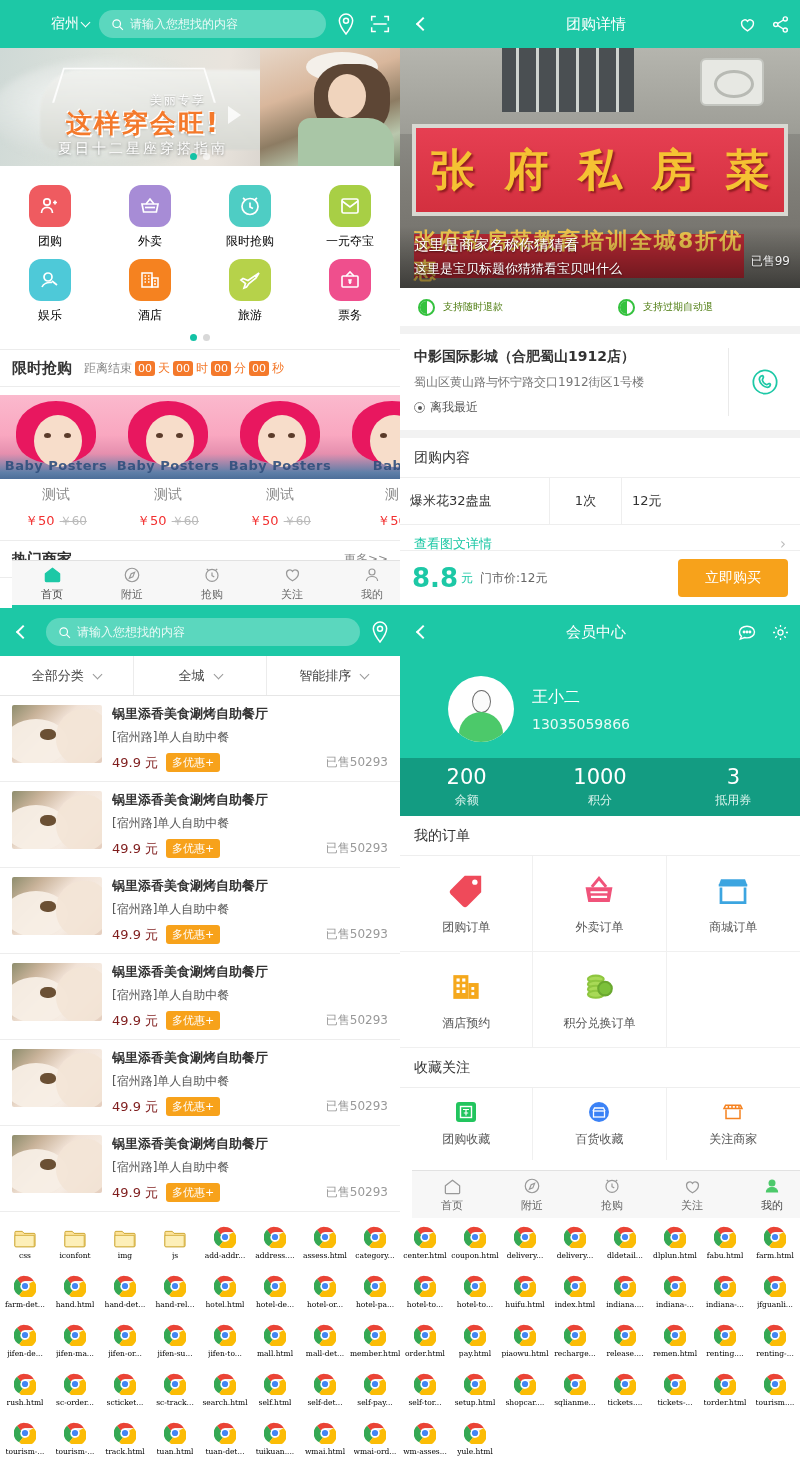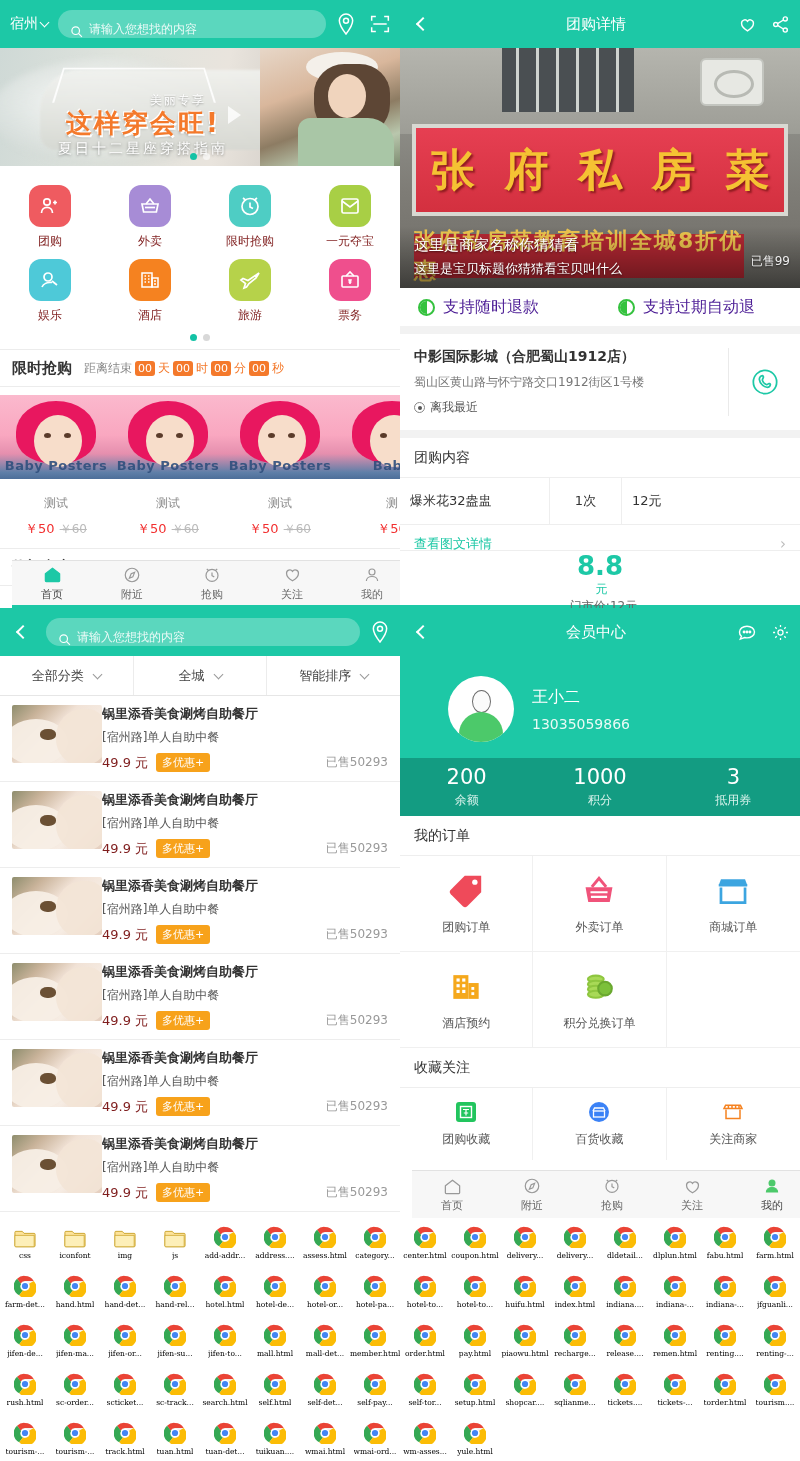--- a/index.html
+++ b/index.html
@@ -20,25 +20,25 @@
   #panel-search   { left:0;   top:608px; height:610px; }
   #panel-member   { left:400px; top:608px; height:610px; }
 
   
   .teal { background:#1dc8a6; color:#fff; }
   .navbar { height:48px; display:flex; align-items:center; padding:0 10px; position:relative; }
   .nav-title { position:absolute; left:0; right:8px; text-align:center; font-size:15px; color:#fff; pointer-events:none; }
   .nav-back { width:26px; height:30px; display:flex; align-items:center; justify-content:center; cursor:pointer; }
   .chev-l { display:block; width:10px; height:10px; border-left:2px solid #fff; border-bottom:2px solid #fff; transform:rotate(45deg); }
   .nav-right { margin-left:auto; display:flex; align-items:center; gap:14px; z-index:2; }
-  .city { font-size:14px; display:flex; align-items:center; gap:3px; cursor:pointer; }
+  .city { font-size:14px; display:flex; align-items:center; gap:3px; cursor:pointer;margin-left:41px; }
   .caret-d { width:7px; height:7px; border-right:1.6px solid #fff; border-bottom:1.6px solid #fff; transform:rotate(45deg); margin-bottom:3px; }
   .searchbox {
     flex:1; height:28px; border-radius:14px; background:rgba(255,255,255,0.28);
-    display:flex; align-items:flex-end; gap:6px; padding:0 12px; margin:0 10px; cursor:text;font-family:Liberation Mono, monospace;
+    display:flex; align-items:center; gap:6px; padding:0 12px; margin:0 10px; cursor:text;font-family:Liberation Mono, monospace;
   }
   .searchbox .ph { font-size:12px; color:rgba(255,255,255,0.88); }
   svg { display:block; }
 
   
   .banner { position:relative; height:118px; overflow:hidden;
     background:linear-gradient(100deg,#cfd9d6 0%,#dfe3dd 28%,#e9e4dd 55%,#cfcac4 78%,#b9b1a6 100%); }
   .banner .blur1 { position:absolute; left:-10px; top:10px; width:240px; height:110px; border-radius:50%;
     background:radial-gradient(ellipse at 40% 40%, rgba(255,255,255,.75), rgba(180,190,185,.15) 70%); filter:blur(3px);}
   .banner .car { position:absolute; left:40px; top:22px; width:300px; height:80px; border-radius:40px 60px 20px 16px;
@@ -61,21 +61,21 @@
      border-left:13px solid rgba(255,255,255,.8); border-top:9px solid transparent; border-bottom:9px solid transparent; }
   .dots { position:absolute; left:0; bottom:6px; width:100%; display:flex; justify-content:center; gap:6px; }
   .dots i { width:7px;height:7px;border-radius:50%; background:rgba(255,255,255,.6); display:block;}
   .dots i.on { background:#13c2a5; }
 
   
   .cats { padding:14px 0 8px; }
   .cat-row { display:flex; }
   .cat { flex:1; text-align:center; cursor:pointer; padding:5px 0 4px; }
   .cat .bubble { width:42px;height:42px;border-radius:12px;margin:0 auto 6px; display:flex;align-items:center;justify-content:center; }
-  .cat .lbl { font-size:12px; color:#7f1d1d; }
+  .cat .lbl { font-size:12px; color:#000000; }
   .cat-dots { display:flex; justify-content:center; gap:6px; margin-top:6px; }
   .cat-dots i { width:7px;height:7px;border-radius:50%; background:#d8d8d8; display:block; }
   .cat-dots i.on { background:#13c2a5; }
 
   
   .sec-hd { height:38px; display:flex; align-items:center; padding:0 12px; border-top:1px solid #ececec; border-bottom:1px solid #ececec; background:#fff;}
   .sec-hd .t { font-size:15px; font-weight:bold; color:#333; }
   .sec-hd .more { margin-left:auto; font-size:12px; color:#888; cursor:pointer;}
   .cd-lbl { font-size:12px; color:#888; margin-left:12px; }
   .cd-num { display:inline-block; min-width:17px; text-align:center; background:#f4792b; color:#fff; border-radius:3px; font-size:11px;
@@ -86,21 +86,21 @@
   .flash-strip { display:flex; padding:8px 0 10px; overflow:hidden; }
   .fg { width:112px; flex:0 0 112px; text-align:center; }
   .fg .thumb { width:112px; height:84px; position:relative; overflow:hidden;
       background:linear-gradient(180deg,#fbb9cd 0%,#f9a7c0 48%,#e58fae 70%,#5f7fa8 92%,#4d6e99 100%); }
   .fg .thumb .hood { position:absolute; left:16px; top:6px; width:80px; height:62px; border-radius:50% 50% 42% 42%; background:#e8175f; }
   .fg .thumb .face2 { position:absolute; left:34px; top:20px; width:48px; height:52px; border-radius:50%; background:#f7ddca; }
   .fg .thumb .eye { position:absolute; width:7px;height:5px;border-radius:50%; background:#5a3b2a; top:38px;}
   .fg .thumb .eye.l{ left:44px;} .fg .thumb .eye.r{ left:64px;}
   .fg .thumb .wm { position:absolute; left:0; bottom:6px; width:100%; text-align:center; color:#2f4f7d; font-size:13px; font-weight:bold;
       letter-spacing:.5px; opacity:.9;}
-  .fg .nm { font-size:12px; color:#888; margin-top:16px; }
+  .fg .nm { font-size:14px; color:#888; margin-top:7px; }
   .fg .pr { margin-top:8px; font-size:13px; }
   .fg .pr .now { color:#f23030; }
   .fg .pr .old { color:#bbb; text-decoration:line-through; margin-left:5px; font-size:12px; }
 
   
   .tabbar { position:absolute; left:12px; bottom:0; width:400px; height:48px; background:#f7f7f7; border-top:1px solid #e2e2e2;
      display:flex; align-items:center;margin-top:44px; }
   .tabbar.bd { border-bottom:3px solid #1dc8a6; }
   .tab { flex:1; text-align:center; cursor:pointer; }
   .tab .ti { height:20px; display:flex; align-items:center; justify-content:center; }
@@ -122,21 +122,21 @@
   .dh-sign2 { position:absolute; left:14px; top:186px; width:330px; height:44px; background:#c0202e; opacity:.9;
       display:flex; align-items:center; justify-content:center; color:#ffd34d; font-size:22px; font-weight:bold; letter-spacing:2px; }
   .dh-fade { position:absolute; left:0; bottom:0; width:100%; height:62px; background:linear-gradient(180deg,rgba(0,0,0,0),rgba(0,0,0,.45));}
   .dh-txt { position:absolute; left:14px; bottom:10px; color:#fff; }
   .dh-txt .t1 { font-size:15px; text-shadow:0 1px 2px rgba(0,0,0,.6); }
   .dh-txt .t2 { font-size:13px; margin-top:5px; text-shadow:0 1px 2px rgba(0,0,0,.6); }
   .dh-sold { position:absolute; right:10px; bottom:18px; color:#eee; font-size:12px; text-shadow:0 1px 2px rgba(0,0,0,.6); }
 
   .refund-row { height:46px; display:flex; align-items:center; border-bottom:8px solid #f2f2f2; }
   .refund { flex:1; display:flex; align-items:center; gap:8px; padding-left:18px; }
-  .refund .lbl { font-size:16px; color:#4c1d95; }
+  .refund .lbl { font-size:10px; color:#4d7c0f; }
   .halfcircle { width:17px;height:17px;border-radius:50%; background:#fff; border:2px solid #35c23f; position:relative; overflow:hidden;}
   .halfcircle::after { content:""; position:absolute; left:0; top:0; width:50%; height:100%; background:#35c23f; }
 
   .shop-row { display:flex; align-items:flex-start; padding:14px 0 14px 14px; border-bottom:8px solid #f2f2f2; }
   .shop-info { flex:1; padding-right:14px;}
   .shop-info .nm { font-size:14px; font-weight:bold; color:#333; }
   .shop-info .ad { font-size:12px; color:#777; margin-top:8px; }
   .shop-info .near { font-size:12px; color:#555; margin-top:8px; display:flex; align-items:center; gap:5px;}
   .radio { width:11px;height:11px;border-radius:50%;border:1px solid #888; display:inline-block; position:relative;}
   .radio::after{content:"";position:absolute;left:2.5px;top:2.5px;width:4px;height:4px;border-radius:50%;background:#555;}
@@ -144,40 +144,40 @@
   .sec-title { height:40px; display:flex; align-items:center; padding:0 14px; font-size:14px; color:#333; border-bottom:1px solid #eee;}
   .content-tbl { display:flex; border-bottom:1px solid #eee; }
   .content-tbl .c { padding:14px 10px; font-size:13px; color:#333; border-right:1px solid #eee; }
   .content-tbl .c1 { width:150px; }
   .content-tbl .c2 { width:72px; text-align:center; }
   .content-tbl .c3 { flex:1; border-right:none; }
   .detail-link { height:38px; display:flex; align-items:center; padding:0 14px; border-bottom:1px solid #eee; cursor:pointer;}
   .detail-link .t { font-size:13px; color:#1dc8a6; }
   .detail-link .ar { margin-left:auto; color:#bbb; font-size:15px; }
   .buy-bar { position:absolute; left:0; bottom:0; width:400px; height:58px; display:flex; align-items:center; padding:0 12px;
-     background:#fff; border-top:1px solid #eee; border-bottom:3px solid #1dc8a6;flex-direction:column;}
+     background:#fff; border-top:1px solid #eee; border-bottom:3px solid #1dc8a6;}
   .price-big { font-size:26px; color:#1dc8a6; font-weight:bold; }
   .price-u { font-size:12px; color:#1dc8a6; margin-left:3px; }
   .price-mk { font-size:12px; color:#666; margin-left:7px; }
   .buy-btn { margin-left:auto; width:110px; height:38px; background:#f7a21b; color:#fff; border-radius:4px; border:none;
      font-size:14px; cursor:pointer; font-family:inherit; }
 
   
   .filters { display:flex; height:40px; border-bottom:1px solid #e6e6e6; background:#fff; }
   .filt { flex:1; display:flex; align-items:center; justify-content:center; gap:10px; font-size:13px; color:#444;
      border-right:1px solid #ececec; cursor:pointer; }
   .filt:last-child{border-right:none;}
   .caret-g { width:7px;height:7px;border-right:1.6px solid #999;border-bottom:1.6px solid #999;transform:rotate(45deg);margin-bottom:3px;}
   .lrow { display:flex; padding:9px 12px; border-bottom:1px solid #ededed; background:#fff; cursor:pointer;}
   .lrow .th { width:90px; height:58px; flex:0 0 90px; border-radius:2px; overflow:hidden; position:relative;
      background:linear-gradient(135deg,#8e8d6d 0%,#c9b39a 22%,#f1e2d6 45%,#f6ece3 70%,#e4cdbd 100%); }
   .lrow .th .b1 { position:absolute; left:-8px; top:14px; width:64px; height:46px; border-radius:50%; background:#f7eee5; opacity:.95;}
   .lrow .th .b2 { position:absolute; left:44px; top:4px; width:52px; height:56px; border-radius:50% 40% 44% 46%; background:#f3e4d6; opacity:.9;}
   .lrow .th .b3 { position:absolute; left:28px; top:24px; width:16px; height:11px; border-radius:45%; background:#6b5034;}
-  .lrow .info { flex:1; min-width:0;}
+  .lrow .info { flex:1; padding-left:10px; min-width:0;}
   .lrow .t1 { font-size:13px; color:#333; font-weight:bold; white-space:nowrap; overflow:hidden; text-overflow:ellipsis;}
   .lrow .t2 { font-size:12px; color:#555; margin-top:6px; }
   .lrow .t3 { margin-top:7px; display:flex; align-items:center; }
   .lrow .pr { font-size:13px; color:#7f1d1d; }
   .lrow .tag { background:#f7a21b; color:#fff; font-size:11px; border-radius:3px; padding:2px 6px; margin-left:8px; }
   .lrow .sold { margin-left:auto; font-size:12px; color:#999; }
 
   
   .mem-hero { background:#1dc8a6; padding:20px 0 16px; display:flex; align-items:center; }
   .avatar { width:66px;height:66px;border-radius:50%; background:#fff; margin:0 18px 0 48px; position:relative; overflow:hidden;}

